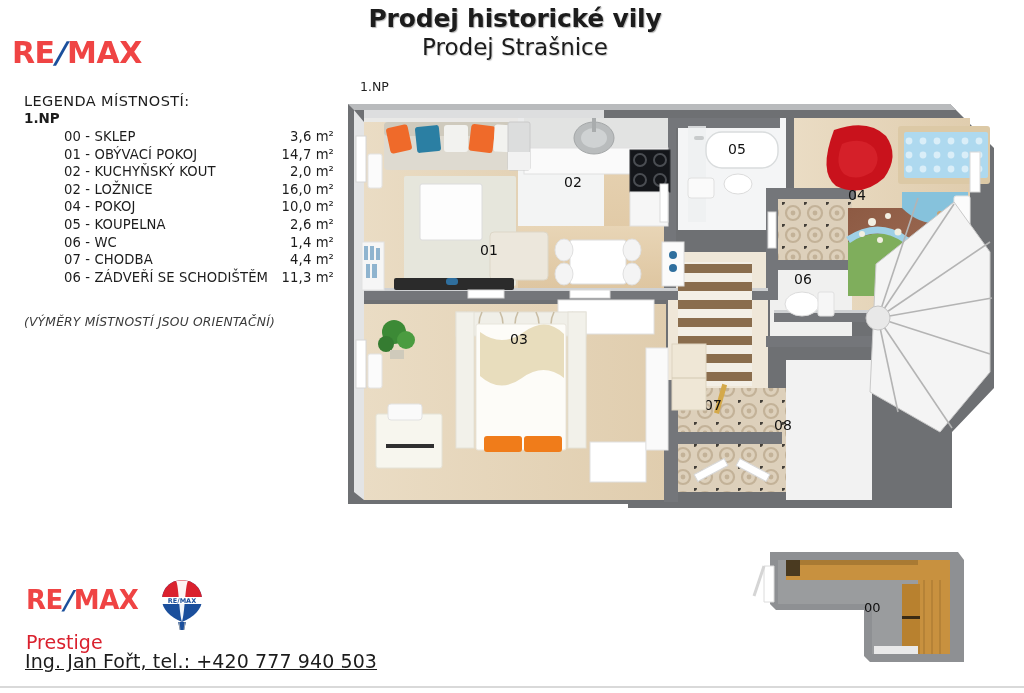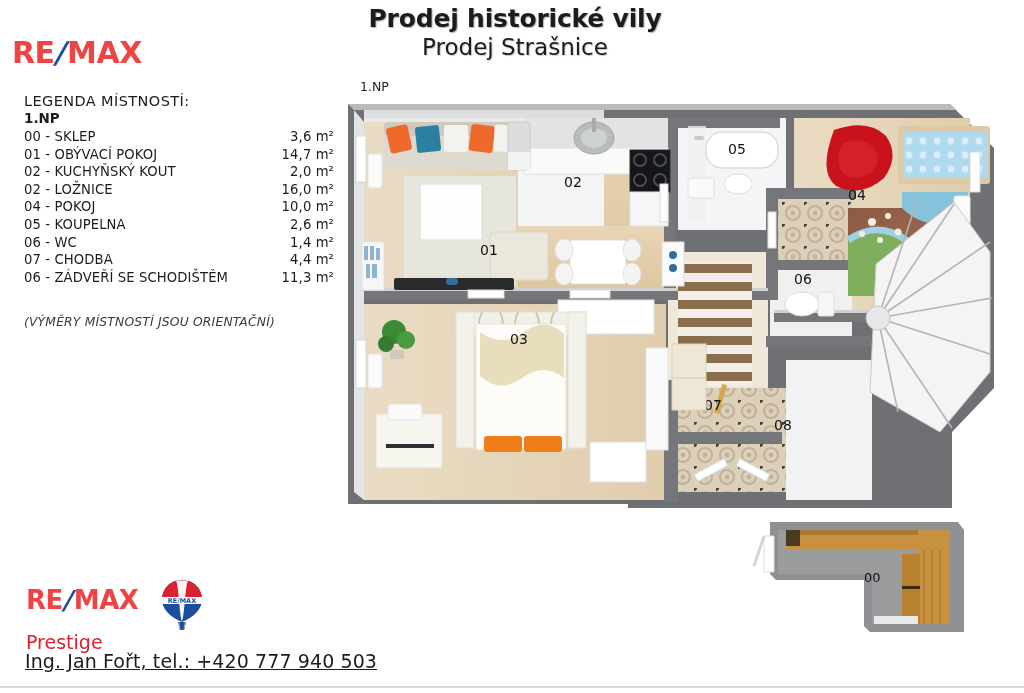--- a/index.html
+++ b/index.html
@@ -16,38 +16,38 @@
   #title-block{position:absolute;left:330px;top:4px;width:370px;text-align:center;}
   #main-title{font-size:25px;font-weight:bold;line-height:29px;letter-spacing:-0.2px;
               text-shadow:1px 1px 1px rgba(120,120,120,.55);}
   #sub-title{font-size:23px;font-weight:normal;line-height:28px;
              text-shadow:1px 1px 1px rgba(130,130,130,.45);}
 
   
   #legend{position:absolute;left:24px;top:93px;width:310px;}
   #legend-title{font-size:14.5px;letter-spacing:.4px;margin-bottom:1px;}
   #legend-floor{font-size:13.5px;font-weight:bold;margin-bottom:2px;}
-  .legend-row{display:flex;font-size:13.2px;line-height:17.6px;letter-spacing:.1px;}
+  .legend-row{display:flex;font-size:13.2px;line-height:17.6px;letter-spacing:.1px;margin-left:40px;}
   .legend-row .lg-label{flex:1 1 auto;white-space:nowrap;}
   .legend-row .lg-area{flex:0 0 62px;text-align:right;}
   #legend-note{position:absolute;left:24px;top:315px;font-size:12.3px;letter-spacing:.2px;color:#3a3a3a;font-style:italic;}
 
   
   #footer-logo{position:absolute;left:26px;top:586px;}
   #footer-logo .rm-text{font-size:26px;line-height:29px;}
   #footer-prestige{color:#DA212E;font-size:19px;line-height:22px;margin-top:16px;
                    font-family:"DejaVu Sans","Liberation Sans",sans-serif;}
   #balloon{position:absolute;left:160px;top:578px;width:44px;height:62px;}
   #contact{position:absolute;left:25px;top:650px;font-size:19px;letter-spacing:.1px;text-decoration:underline;}
   #bottom-rule{position:absolute;left:0;top:686px;width:1024px;height:2px;background:#d9d9d9;}
 
   
   #plan-label{position:absolute;left:360px;top:79px;font-size:12.5px;color:#222;}
   #plan{position:absolute;left:342px;top:92px;width:668px;height:418px;}
-  #basement{position:absolute;left:752px;top:508px;width:230px;height:140px;}
+  #basement{position:absolute;left:752px;top:538px;width:230px;height:140px;}
 
   .rnum{position:absolute;font-size:14px;color:#111;font-family:"DejaVu Sans","Liberation Sans",sans-serif;}
   .bnum{position:absolute;font-size:13px;color:#111;}
 </style>
 </head>
 <body>
 
 <div id="brand-logo">
   <div class="rm-text"><span class="rm-red">RE</span><span class="rm-slash">/</span><span class="rm-red">MAX</span></div>
 </div>

